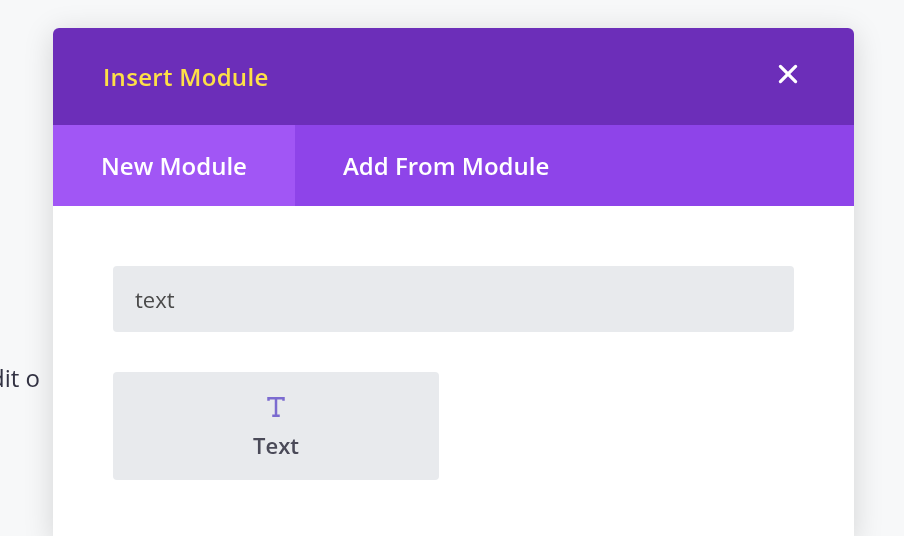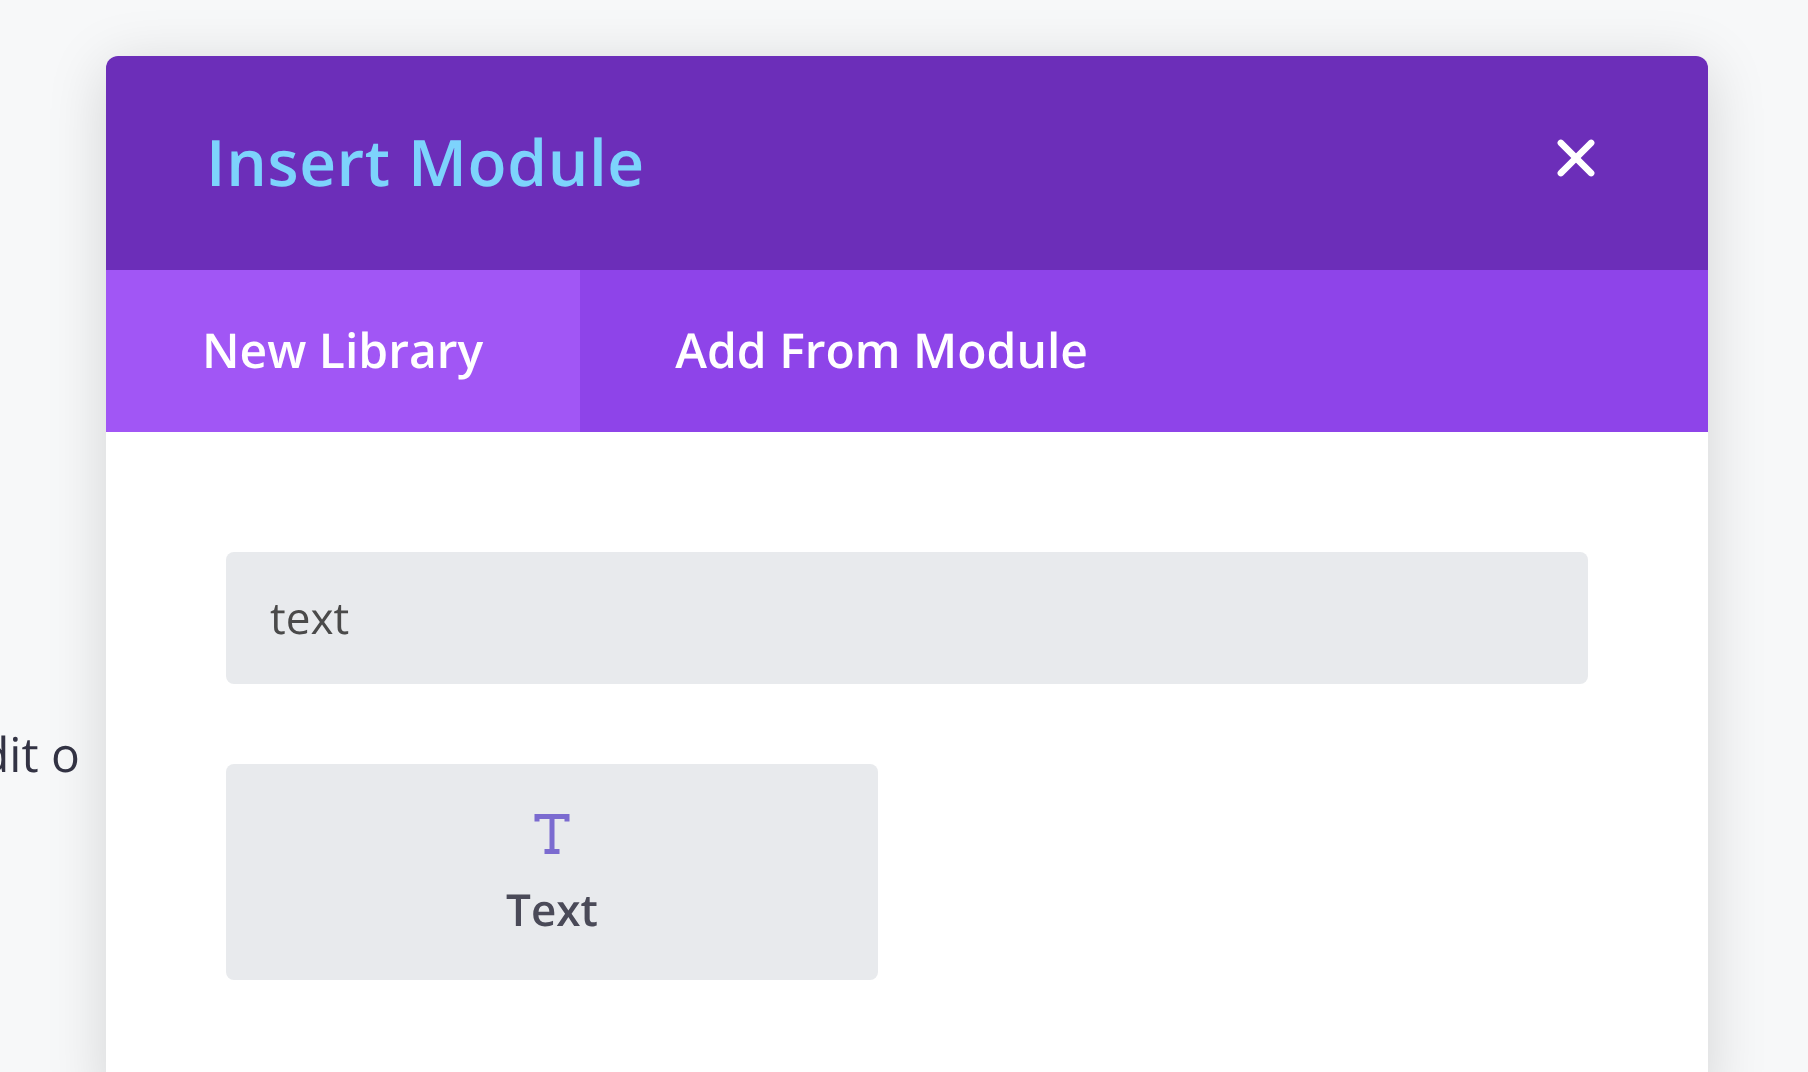--- a/index.html
+++ b/index.html
@@ -34,22 +34,22 @@
       overflow: hidden;
     }
     .modal-header {
       background: #6c2eb9;
       padding: 32px 50px;
       display: flex;
       align-items: center;
       justify-content: space-between;
     }
     .modal-title {
-      color: #7dd3fc;
-      font-size: 32px;
+      color: #fde047;
+      font-size: 24px;
       font-weight: 600;
       letter-spacing: 0.3px;
     }
     .close-button {
       color: #fff;
       cursor: pointer;
       display: flex;
       align-items: center;
       justify-content: center;
       width: 32px;
@@ -138,21 +138,21 @@
       <span>
         <svg viewBox="0 0 24 24" fill="none" stroke="#fff" stroke-width="3" stroke-linecap="round">
           <line x1="5" y1="5" x2="19" y2="19"></line>
           <line x1="19" y1="5" x2="5" y2="19"></line>
         </svg>
       </span>
     </div>
   </div>
 
   <div class="tabs">
-    <div class="tab active">New Library</div>
+    <div class="tab active">New Module</div>
     <div class="tab">Add From Module</div>
   </div>
 
   <div class="modal-body">
     <input type="text" class="search-input" value="text" style="">
 
     <div class="modules-grid">
       <div class="module-item">
         <span class="module-icon">
           <svg viewBox="0 0 24 24" fill="#7b6bd0">

